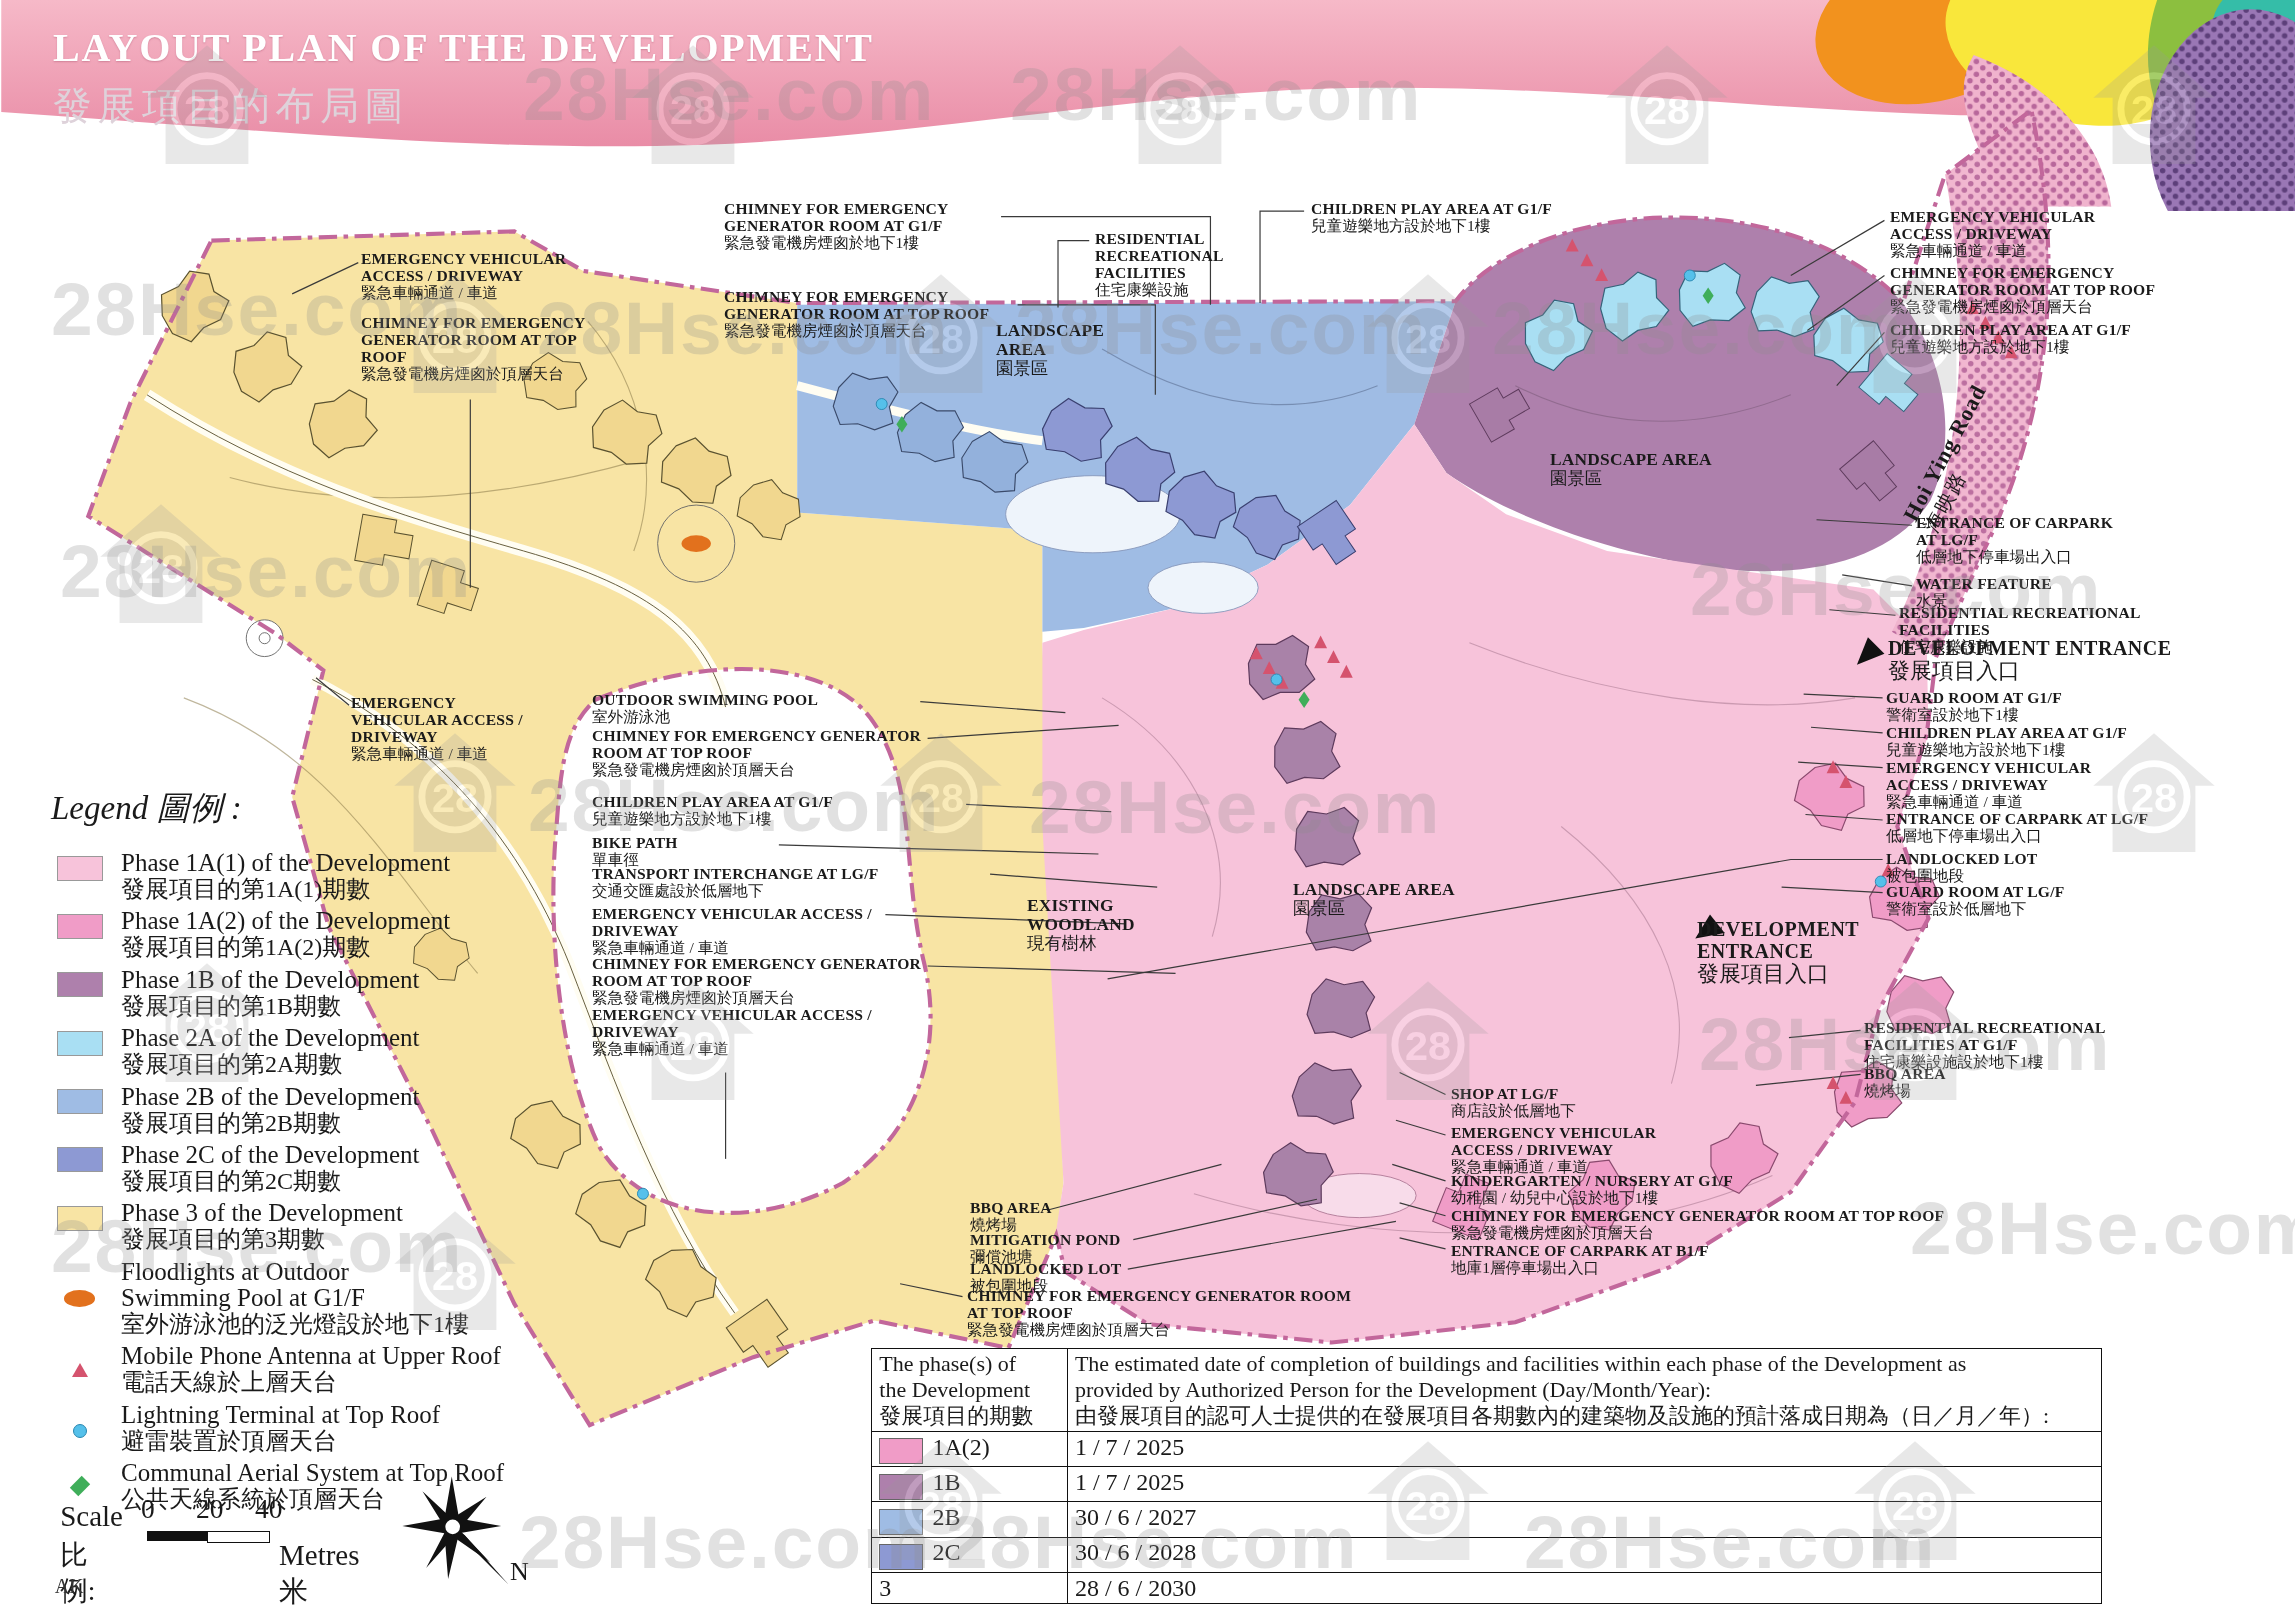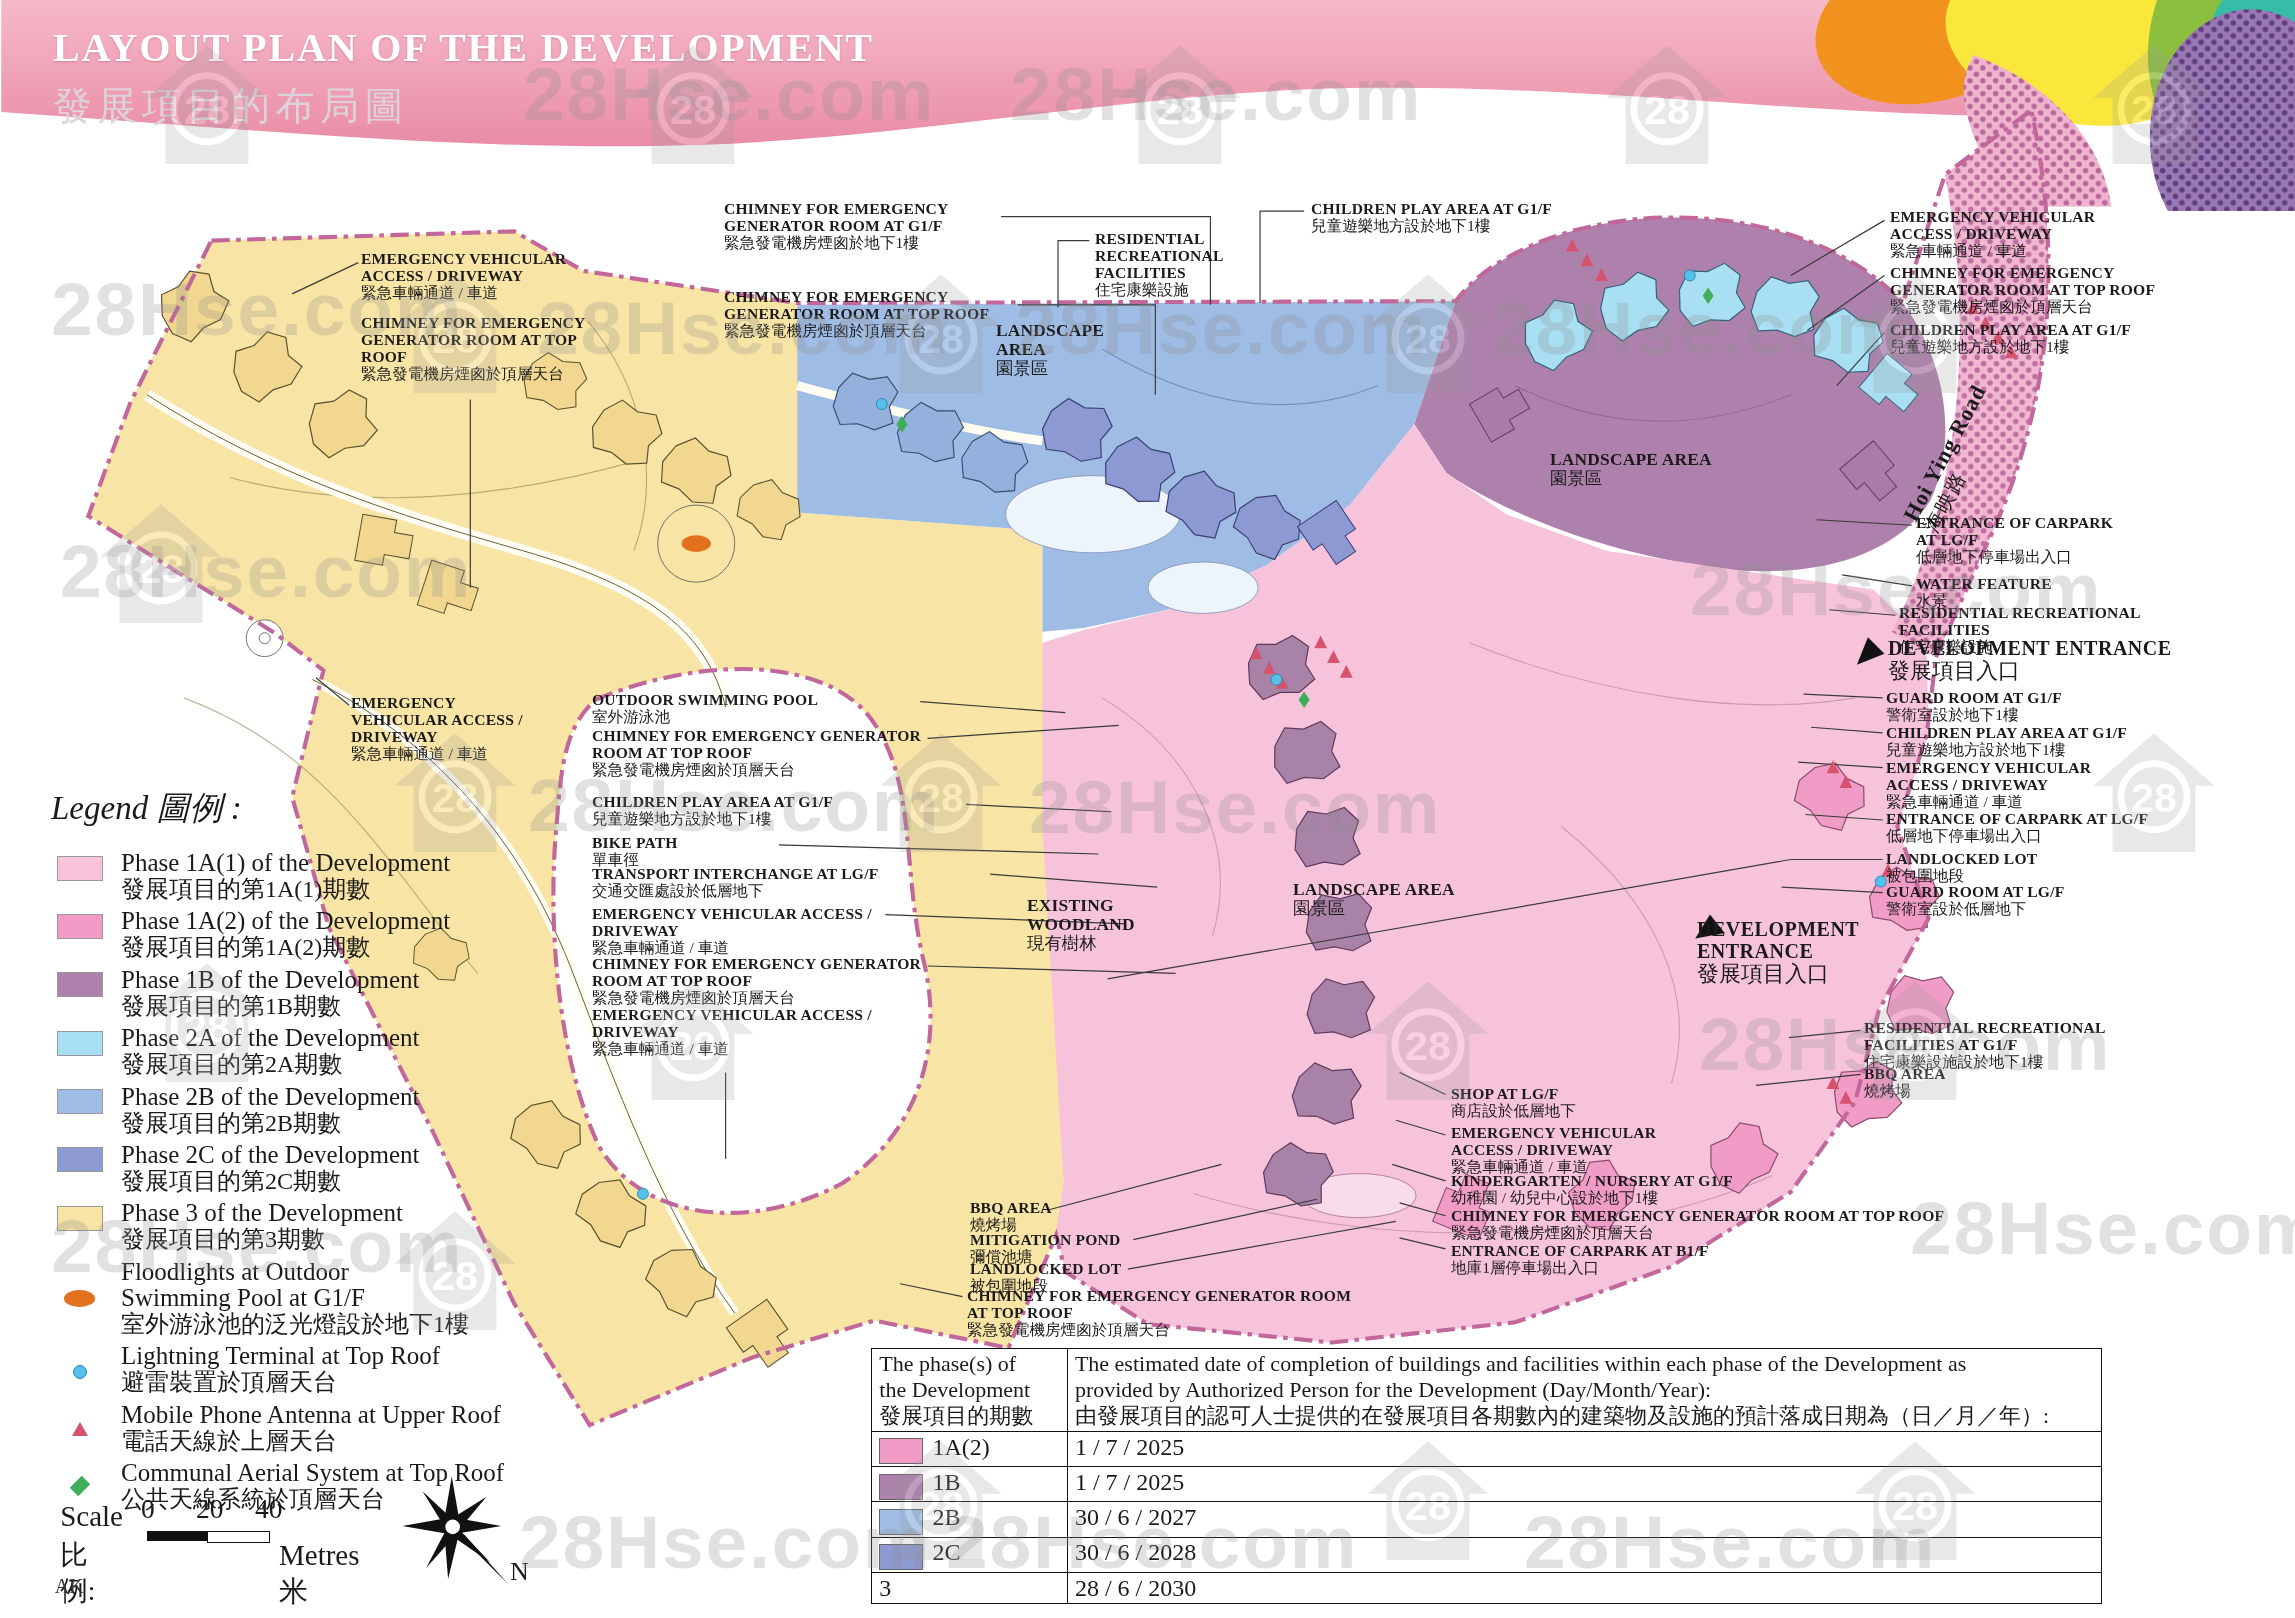--- a/index.html
+++ b/index.html
@@ -530,26 +530,26 @@
     <div class="lg-item">
       <span class="lg-mark"><span class="lg-swatch" style="background:var(--c-phase_3)"></span></span>
       <div class="lg-text"><span class="en">Phase 3 of the Development</span><br><span class="zh">發展項目的第3期數</span></div>
       </div>
     <div class="lg-item">
       <span class="lg-mark"><span class="lg-ellipse"></span></span>
       <div class="lg-text"><span class="en" style="white-space:pre-line">Floodlights at Outdoor
 Swimming Pool at G1/F</span><br><span class="zh">室外游泳池的泛光燈設於地下1樓</span></div>
       </div>
     <div class="lg-item">
+      <span class="lg-mark"><span class="lg-tri"></span></span>
+      <div class="lg-text"><span class="en">Mobile Phone Antenna at Upper Roof</span><br><span class="zh">電話天線於上層天台</span></div>
+      </div>
+    <div class="lg-item">
       <span class="lg-mark"><span class="lg-dot"></span></span>
       <div class="lg-text"><span class="en">Lightning Terminal at Top Roof</span><br><span class="zh">避雷裝置於頂層天台</span></div>
-      </div>
-    <div class="lg-item">
-      <span class="lg-mark"><span class="lg-tri"></span></span>
-      <div class="lg-text"><span class="en">Mobile Phone Antenna at Upper Roof</span><br><span class="zh">電話天線於上層天台</span></div>
       </div>
     <div class="lg-item">
       <span class="lg-mark"><span class="lg-dia"></span></span>
       <div class="lg-text"><span class="en">Communal Aerial System at Top Roof</span><br><span class="zh">公共天線系統於頂層天台</span></div>
       </div>
   </div>
 
   <div id="scaleblock">
     <span id="scale-en">Scale</span>
     <span id="scale-zh">比例:</span>

